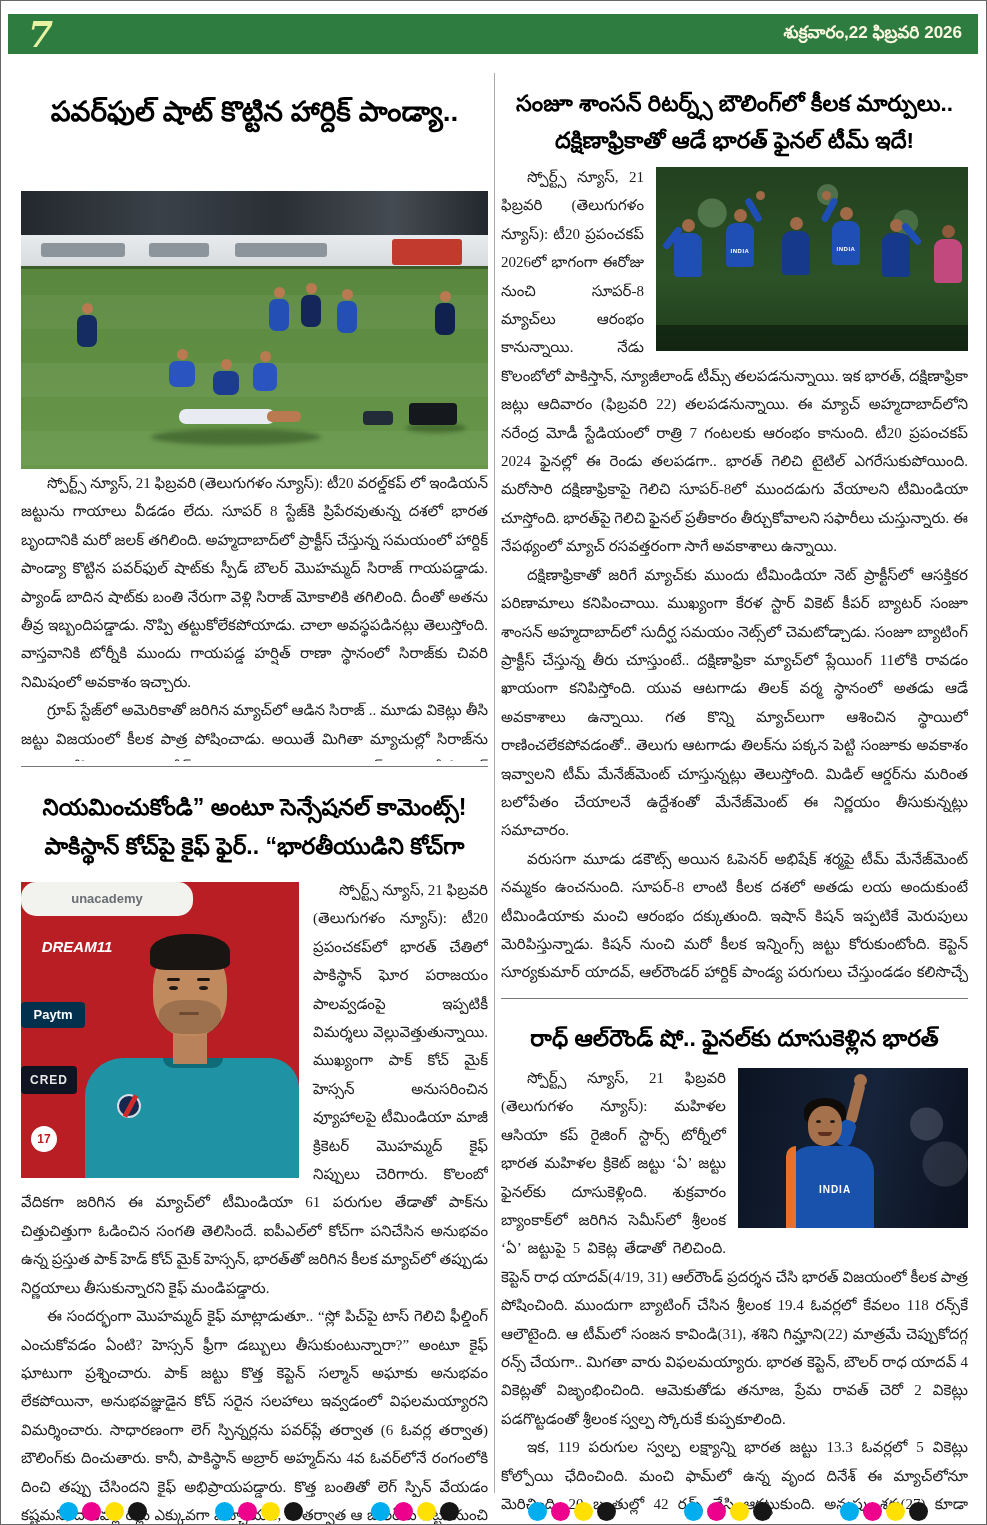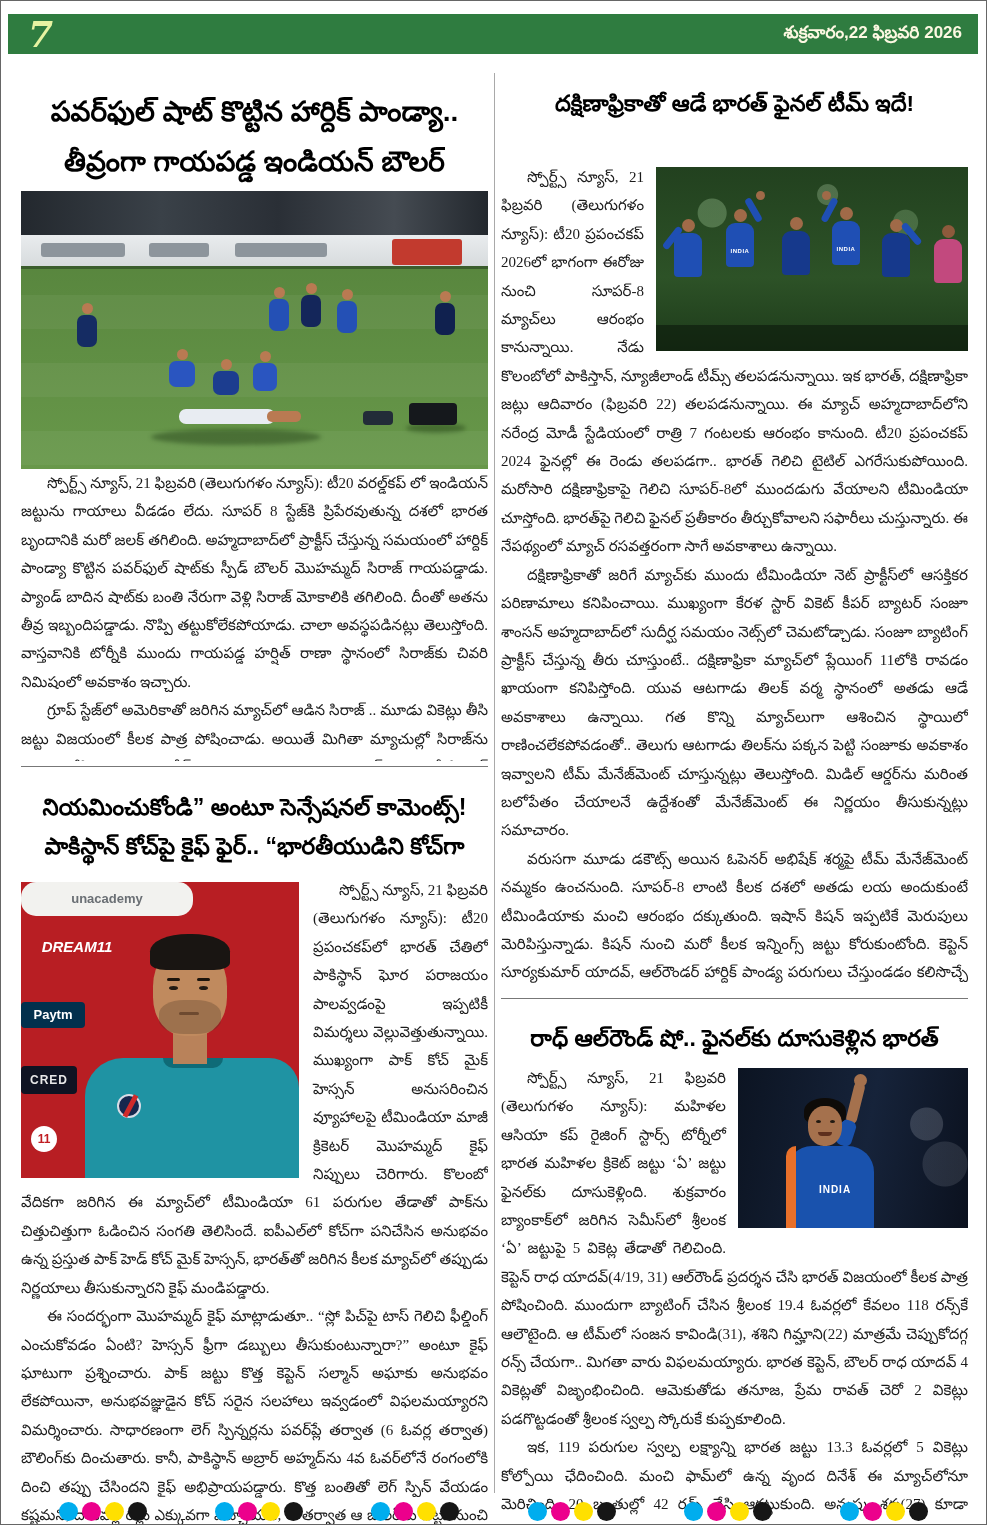--- a/index.html
+++ b/index.html
@@ -141,21 +141,20 @@
     <span class="page-num">7</span>
     <span class="date-txt">శుక్రవారం,22 ఫిబ్రవరి 2026</span>
   </div>
 
   <div class="vdivider"></div>
 
   <div class="col col-left">
 
     <div class="headline hl1">
       <div>పవర్‌ఫుల్ షాట్ కొట్టిన హార్దిక్ పాండ్యా..</div>
-      <div>తీవ్రంగా గాయపడ్డ ఇండియన్ బౌలర్</div>
     </div>
 
     <div class="photo ph1">
       <div class="ph1-stands"></div>
       <div class="ph1-boards">
         <div class="ph1-board-text" style="left:20px; width:84px;"></div>
         <div class="ph1-board-text" style="left:128px; width:60px;"></div>
         <div class="ph1-board-text" style="left:214px; width:92px;"></div>
         <div class="ph1-board-red"></div>
       </div>
@@ -222,21 +221,21 @@
         <div class="sp-box" style="left:8px; top:54px; width:96px; height:22px; color:#fff; font-size:15px; font-style:italic;">
           <span>DREAM11</span>
         </div>
         <div class="sp-box" style="left:0px; top:120px; width:64px; height:26px; background:#03304d; color:#fff; font-size:13px;">
           <span>Paytm</span>
         </div>
         <div class="sp-box" style="left:0px; top:184px; width:56px; height:28px; background:#0f1322; color:#e8e8e8; font-size:12px; letter-spacing:1px;">
           <span>CRED</span>
         </div>
         <div class="sp-box" style="left:10px; top:244px; width:26px; height:26px; background:#fff; color:#c01d22; font-size:12px; border-radius:50%;">
-          <span>11</span>
+          <span>17</span>
         </div>
         <div class="kaif-torso"></div>
         <div class="kaif-collar"></div>
         <div class="kaif-neck"></div>
         <div class="kaif-head"></div>
         <div class="kaif-hair"></div>
         <div class="kaif-jaw"></div>
         <div class="brow" style="left:146px; top:96px;"></div>
         <div class="brow" style="left:176px; top:96px;"></div>
         <div class="eye" style="left:148px; top:104px;"></div>
@@ -245,20 +244,21 @@
         <div class="dc-badge"></div>
       </div>
       <p>స్పోర్ట్స్ న్యూస్, 21 ఫిబ్రవరి (తెలుగుగళం న్యూస్): టీ20 ప్రపంచకప్‌లో భారత్ చేతిలో పాకిస్థాన్ ఘోర పరాజయం పాలవ్వడంపై ఇప్పటికీ విమర్శలు వెల్లువెత్తుతున్నాయి. ముఖ్యంగా పాక్ కోచ్ మైక్ హెస్సన్ అనుసరించిన వ్యూహాలపై టీమిండియా మాజీ క్రికెటర్ మొహమ్మద్ కైఫ్ నిప్పులు చెరిగారు. కొలంబో వేదికగా జరిగిన ఈ మ్యాచ్‌లో టీమిండియా 61 పరుగుల తేడాతో పాక్‌ను చిత్తుచిత్తుగా ఓడించిన సంగతి తెలిసిందే. ఐపీఎల్‌లో కోచ్‌గా పనిచేసిన అనుభవం ఉన్న ప్రస్తుత పాక్ హెడ్ కోచ్ మైక్ హెస్సన్, భారత్‌తో జరిగిన కీలక మ్యాచ్‌లో తప్పుడు నిర్ణయాలు తీసుకున్నారని కైఫ్ మండిపడ్డారు.</p>
       <p>ఈ సందర్భంగా మొహమ్మద్ కైఫ్ మాట్లాడుతూ.. “స్లో పిచ్‌పై టాస్ గెలిచి ఫీల్డింగ్ ఎంచుకోవడం ఏంటి? హెస్సన్ ఫ్రీగా డబ్బులు తీసుకుంటున్నారా?” అంటూ కైఫ్ ఘాటుగా ప్రశ్నించారు. పాక్ జట్టు కొత్త కెప్టెన్ సల్మాన్ అఘాకు అనుభవం లేకపోయినా, అనుభవజ్ఞుడైన కోచ్ సరైన సలహాలు ఇవ్వడంలో విఫలమయ్యారని విమర్శించారు. సాధారణంగా లెగ్ స్పిన్నర్లను పవర్‌ప్లే తర్వాత (6 ఓవర్ల తర్వాత) బౌలింగ్‌కు దించుతారు. కానీ, పాకిస్థాన్ అబ్రార్ అహ్మద్‌ను 4వ ఓవర్‌లోనే రంగంలోకి దించి తప్పు చేసిందని కైఫ్ అభిప్రాయపడ్డారు. కొత్త బంతితో లెగ్ స్పిన్ వేయడం కష్టమని, దానివల్ల రన్లు ఎక్కువగా వచ్చాయని, ఆ తర్వాత ఆ బౌలర్‌ను జట్టు నుంచి తొలగించడం దారుణమని అన్నారు. విదేశీ కోచ్‌ల కాలం చెల్లిపోయిందని, వారు కేవలం పేపర్ మీద రాసుకున్న ప్లాన్లనే నమ్ముకుంటారని కైఫ్ ఎద్దేవా చేశారు. “పాకిస్థాన్ ఇకనైనా మారాలి. విదేశీయులను వదిలేసి, ఒక భారత కోచ్‌ను నియమించుకోవాలి. టీ20 క్రికెట్ అనేది ప్రతి ఓవర్‌కు మారుతుంటుంది, దానికి తగ్గట్టు నిర్ణయాలు తీసుకునే కోచ్ పాక్‌కు అవసరం” అని సంచలన వ్యాఖ్యలు చేశారు. “ఎంఎస్ ధోని, రోహిత్ శర్మ వంటి కెప్టెన్లు కోచ్‌తో కలిసి వ్యూహాలు రూపొందిస్తారు. వాళ్లు ఏ, బీ, సి, డి లను ప్లాన్ చేసి, పరిస్థితికి అనుగుణంగా వాటిని మారుస్తారు” అని చెప్పారు.</p>
     </div>
   </div>
 
   <div class="col col-right">
 
     <div class="headline hlr1">
+      <div>సంజూ శాంసన్ రిటర్న్స్ బౌలింగ్‌లో కీలక మార్పులు..</div>
       <div>దక్షిణాఫ్రికాతో ఆడే భారత్ ఫైనల్ టీమ్ ఇదే!</div>
     </div>
 
     <div class="body-txt samson-body">
       <div class="photo ph2">
         <div style="position:absolute; left:0; right:0; bottom:0; height:26px; background:rgba(10,20,10,.55);"></div>
         <div class="cf" style="left:18px; top:52px;">
           <div class="arm" style="left:-5px; top:6px; transform:rotate(38deg);"></div>
           <div class="hd"></div>
             <div class="bd"></div>

